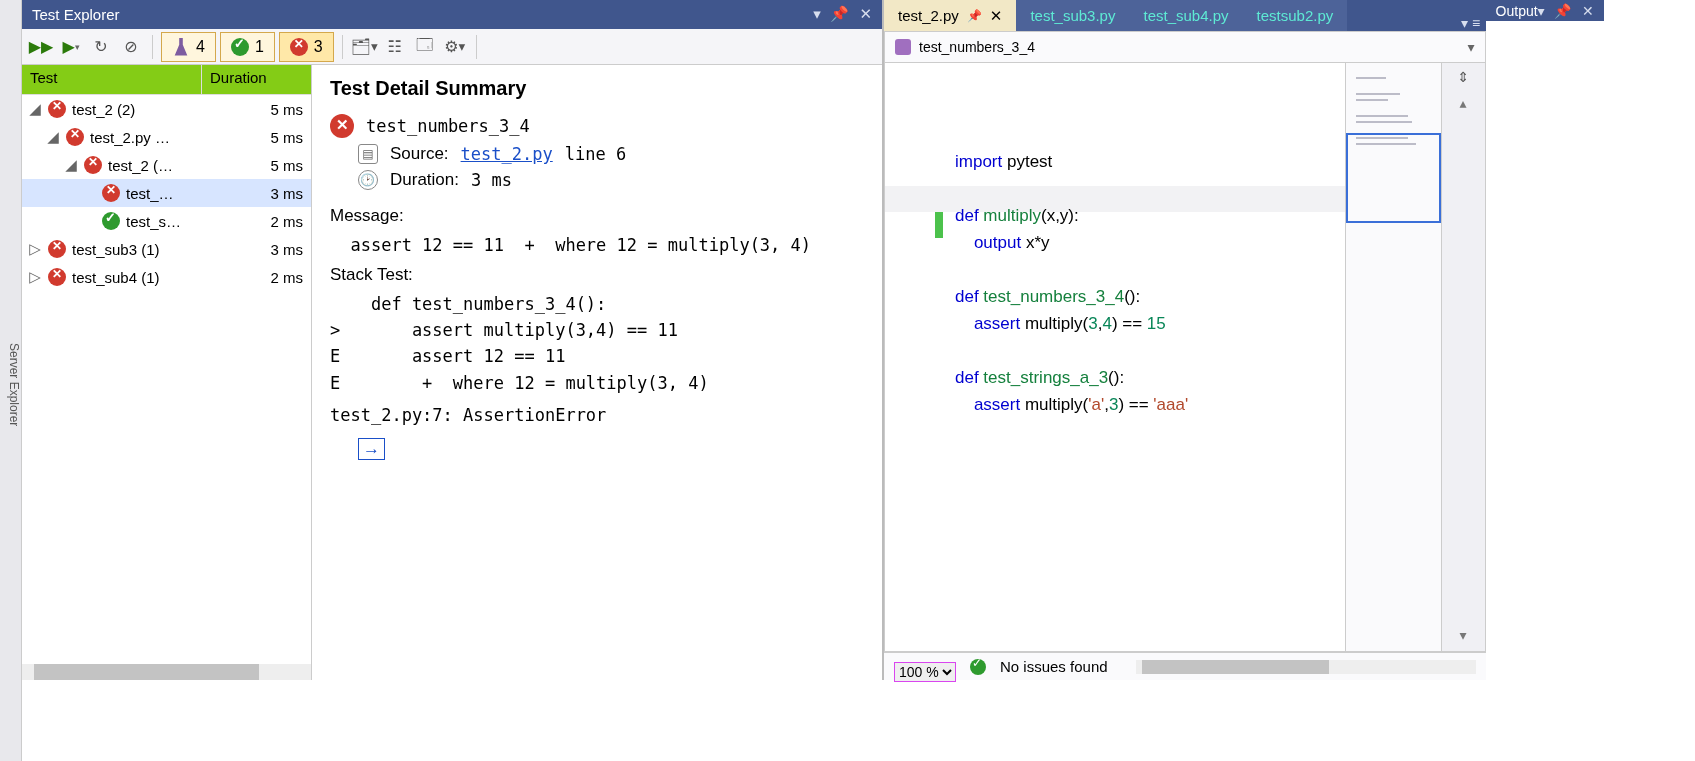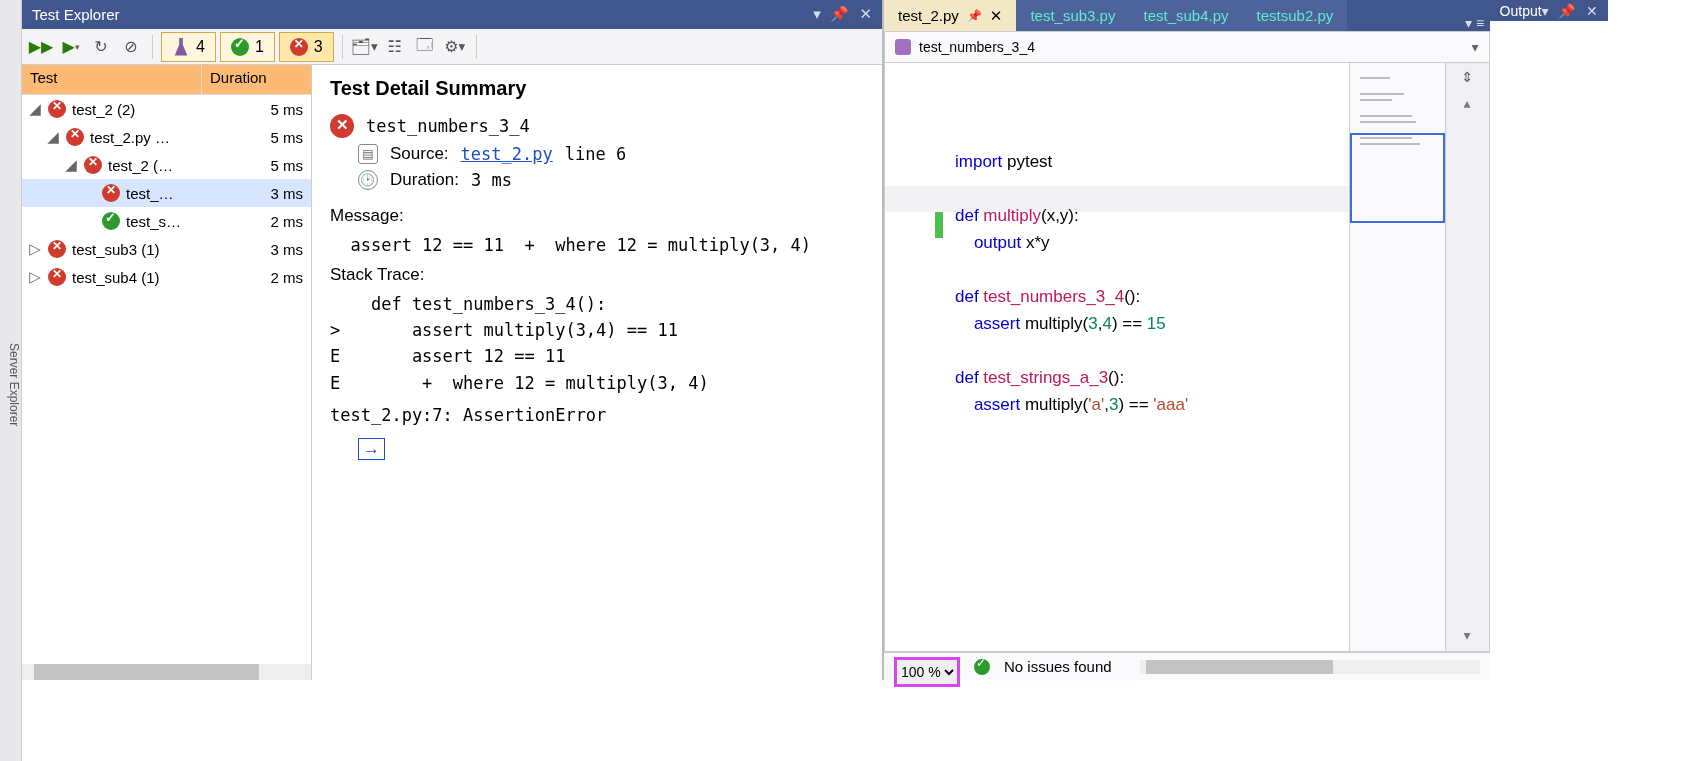--- a/index.html
+++ b/index.html
@@ -18,21 +18,21 @@
   .icon-flask,.icon-pass,.icon-fail { width:18px; height:18px; display:inline-block; border-radius:50%; }
   .icon-flask { background:#9b59b6; clip-path: polygon(40% 0,60% 0,60% 40%,85% 100%,15% 100%,40% 40%); border-radius:0; background:#7d5ca0; }
   .icon-pass { background:#2e9a2e; position:relative; }
   .icon-pass::after { content:"✓"; color:#fff; position:absolute; left:3px; top:-2px; font-size:13px; font-weight:bold; }
   .icon-fail { background:#d13a2e; position:relative; }
   .icon-fail::after { content:"✕"; color:#fff; position:absolute; left:4px; top:-1px; font-size:12px; font-weight:bold; }
   .search { flex:1; height:30px; border:1px solid #888; display:flex; align-items:center; padding:0 8px; background:#fff; margin-left:6px; }
   .search input { flex:1; border:none; outline:none; font-size:16px; }
   .tree-area { display:flex; height:100%; }
   .tree-col { width:290px; border-right:1px solid #ccc; display:flex; flex-direction:column; overflow:hidden; }
-  .tree-head { height:30px; background:#fdba74; display:flex; border-bottom:1px solid #ddd; }
+  .tree-head { height:30px; background:#84cc16; display:flex; border-bottom:1px solid #ddd; }
   .tree-head div { padding:4px 8px; font-size:15px; }
   .th-test { width:180px; border-right:1px solid #ddd; }
   .tree-body { flex:1; overflow:auto; font-size:15px; }
   .tree-row { display:flex; align-items:center; height:28px; padding-right:8px; cursor:pointer; }
   .tree-row.selected { background:#d7e5ff; }
   .tree-label { flex:1; white-space:nowrap; overflow:hidden; text-overflow:ellipsis; }
   .tree-dur { width:60px; text-align:right; }
   .caret { width:14px; text-align:center; color:#666; }
   .indent { display:inline-block; }
   .detail-col { flex:1; padding:12px 18px; overflow:auto; }
@@ -53,34 +53,34 @@
   .tab-strip { height:31px; background:#40568d; display:flex; align-items:flex-end; }
   .tab { height:31px; padding:0 14px; display:flex; align-items:center; gap:8px; color:#5eead4; font-size:15px; background:#4d6399; cursor:pointer; }
   .tab.active { background:#f2e8c6; color:#000; }
   .tab-strip .spacer { flex:1; }
   .tab-drop { width:30px; color:#d7deee; text-align:center; font-size:14px; }
   .crumb-bar { height:32px; border:1px solid #ccc; background:#fafafc; display:flex; align-items:center; padding:0 10px; gap:8px; }
   .cube-icon { width:16px; height:16px; background:#a06fbf; border-radius:3px; }
   .editor-wrap { flex:1; display:flex; border:1px solid #ccc; border-top:none; position:relative; }
   .editor { flex:1; font-family:Consolas,monospace; font-size:17px; padding:6px 0 6px 70px; line-height:1.55; white-space:pre; position:relative; }
   .kw { color:#0000d0; }
-  .fn { color:#be185d; }
+  .fn { color:#15803d; }
   .num { color:#098658; }
   .str { color:#b24a2d; }
   .current-line { position:absolute; left:0; right:0; height:26px; background:#f2f2f4; z-index:-1; }
   .green-bar { position:absolute; left:50px; width:8px; height:26px; background:#4cc24c; }
   .minimap { width:96px; border-left:1px solid #ccc; background:#fafafc; position:relative; }
   .minimap .view { position:absolute; left:0; right:0; border:2px solid #3a6fd8; height:90px; top:70px; }
   .split-handle { width:44px; border-left:1px solid #ccc; background:#f0f0f4; display:flex; flex-direction:column; align-items:center; }
   .split-handle .grip { margin-top:6px; font-size:14px; color:#555; }
   .status-bar { height:28px; border-top:1px solid #ccc; background:#fafafc; display:flex; align-items:center; gap:14px; padding:0 10px; font-size:15px; }
   .status-bar .ok { width:16px; height:16px; border-radius:50%; background:#2e9a2e; position:relative; }
   .status-bar .ok::after { content:"✓"; color:#fff; position:absolute; left:2px; top:-3px; font-size:12px; }
   .output-bar { height:21px; background:#40568d; color:#fff; display:flex; align-items:center; padding:4px 10px; justify-content:flex-start; }
-  select.zoom { border:3px solid #d946ef; height:30px; font-size:14px;margin-top:11px; }
+  select.zoom { border:1px solid #d946ef; height:20px; font-size:14px;margin-top:11px; }
   .mm-line { position:absolute; left:10px; height:2px; background:#bcbcc8; }
 </style>
 </head>
 <body>
 
 <div class="side-rail">
   <span>Server Explorer</span>
 
 </div>
 
@@ -197,21 +197,21 @@
             <a href="#" class="link">test_2.py</a>
             <span class="mono">line 6</span>
           </div>
           <div class="detail-line" style="padding-left:28px">
             <span class="clock-icon">🕑</span>
             <span>Duration:</span>
             <span class="mono">3 ms</span>
           </div>
           <div class="label-txt">Message:</div>
           <div class="pre-block">  assert 12 == 11  +  where 12 = multiply(3, 4)</div>
-          <div class="label-txt" style="margin-top:6px">Stack Trace:</div>
+          <div class="label-txt" style="margin-top:6px">Stack Test:</div>
           <div class="pre-block">    def test_numbers_3_4():
 &gt;       assert multiply(3,4) == 11
 E       assert 12 == 11
 E        +  where 12 = multiply(3, 4)</div>
           <div class="pre-block" style="margin-top:4px">test_2.py:7: AssertionError</div>
           <div class="detail-line" style="margin-top:10px;padding-left:28px">
             <span style="color:#1a4fc8;border:1px solid #1a4fc8;padding:0 4px">→</span>
           </div>
         </div>
       </div>

